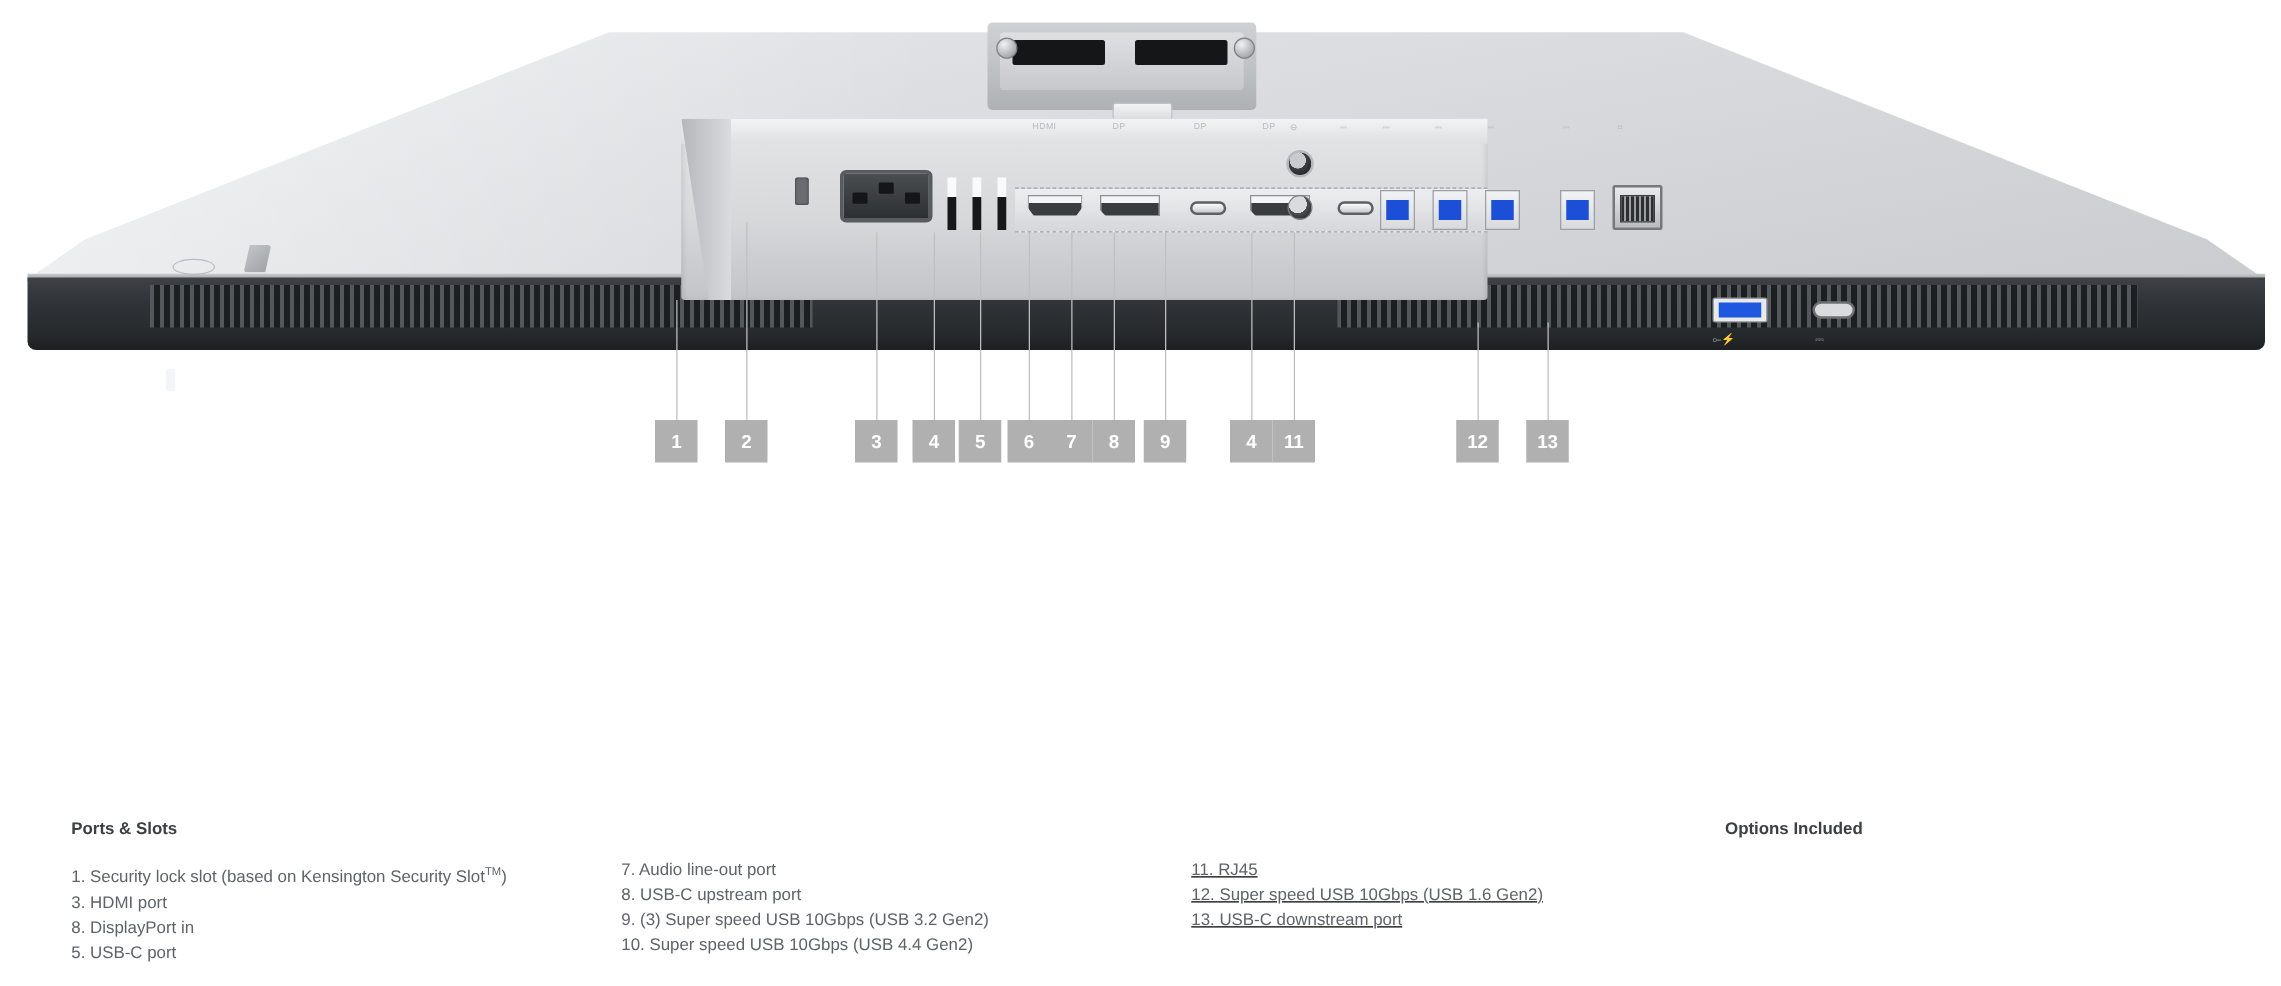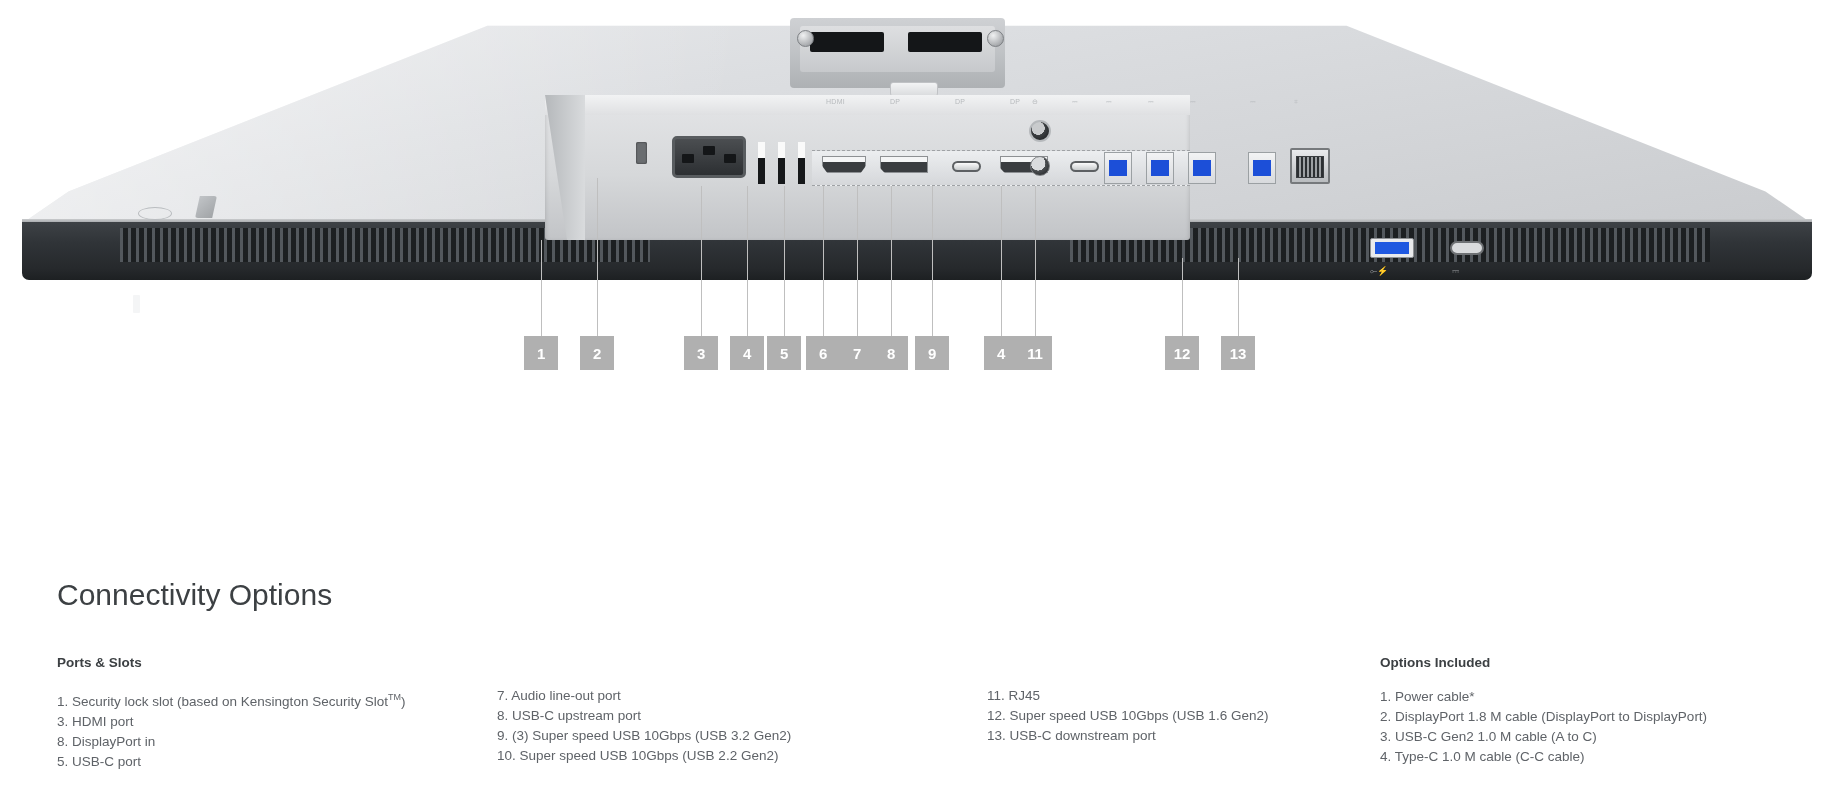--- a/index.html
+++ b/index.html
@@ -209,21 +209,21 @@
   
   .section-title {
     position:absolute; left:57px; top:578px;
     font-size:30px; font-weight:400; color:#3c4043;
     font-family:"Liberation Sans", sans-serif;
   }
   .cols { position:absolute; left:57px; top:655px; width:1750px; }
   .col { position:absolute; top:0; }
   .col.c1 { left:0px;    width:400px; }
   .col.c2 { left:440px;  width:380px; }
-  .col.c3 { left:930px;  width:380px; }
+  .col.c3 { left:896px;  width:380px;text-decoration:underline; }
   .col.c4 { left:1323px; width:430px; }
   .col-head {
     font-size:13.5px; font-weight:bold; color:#3c4043; margin-bottom:17px;
     font-family:"Liberation Sans", sans-serif;
   }
   .col-item {
     font-size:13.5px; color:#5f6368; line-height:20px; white-space:nowrap;
     font-family:"Liberation Sans", sans-serif;
   }
   .col-item sup { font-size:9px; vertical-align: super; }
@@ -332,57 +332,50 @@
       <div class="leader" style="left: 1001px; top: 186px; height: 150px;"></div>
       <div class="badge" style="left: 984px; top: 336px;">4</div>
       <div class="leader" style="left: 1035px; top: 186px; height: 150px;"></div>
       <div class="badge" style="left: 1018px; top: 336px;">11</div>
       <div class="leader" style="left: 1182px; top: 258px; height: 78px;"></div>
       <div class="badge" style="left: 1165px; top: 336px;">12</div>
       <div class="leader" style="left: 1238px; top: 258px; height: 78px;"></div>
       <div class="badge" style="left: 1221px; top: 336px;">13</div>
     </div>
 
-  <div class="section-title">Connectivity Options</div>
 
   <div class="cols">
 
     <div class="col c1">
       <div class="col-head">Ports &amp; Slots</div>
       <div id="col1-items">
           <div class="col-item">1. Security lock slot (based on Kensington Security Slot<sup>TM</sup>)</div>
           <div class="col-item">3. HDMI port</div>
           <div class="col-item">8. DisplayPort in</div>
           <div class="col-item">5. USB-C port</div>
         </div>
     </div>
 
     <div class="col c2">
       <div class="spacer-head"></div>
       <div id="col2-items">
           <div class="col-item">7. Audio line-out port</div>
           <div class="col-item">8. USB-C upstream port</div>
           <div class="col-item">9. (3) Super speed USB 10Gbps (USB 3.2 Gen2)</div>
-          <div class="col-item">10. Super speed USB 10Gbps (USB 2.2 Gen2)</div>
+          <div class="col-item">10. Super speed USB 10Gbps (USB 4.4 Gen2)</div>
         </div>
     </div>
 
     <div class="col c3">
       <div class="spacer-head"></div>
       <div id="col3-items">
           <div class="col-item">11. RJ45</div>
           <div class="col-item">12. Super speed USB 10Gbps (USB 1.6 Gen2)</div>
           <div class="col-item">13. USB-C downstream port</div>
         </div>
     </div>
 
     <div class="col c4">
       <div class="col-head">Options Included</div>
-      <div id="col4-items">
-          <div class="col-item">1. Power cable*</div>
-          <div class="col-item">2. DisplayPort 1.8 M cable (DisplayPort to DisplayPort)</div>
-          <div class="col-item">3. USB-C Gen2 1.0 M cable (A to C)</div>
-          <div class="col-item">4. Type-C 1.0 M cable (C-C cable)</div>
-        </div>
     </div>
 
   </div>
 </div>
 
 </body></html>

